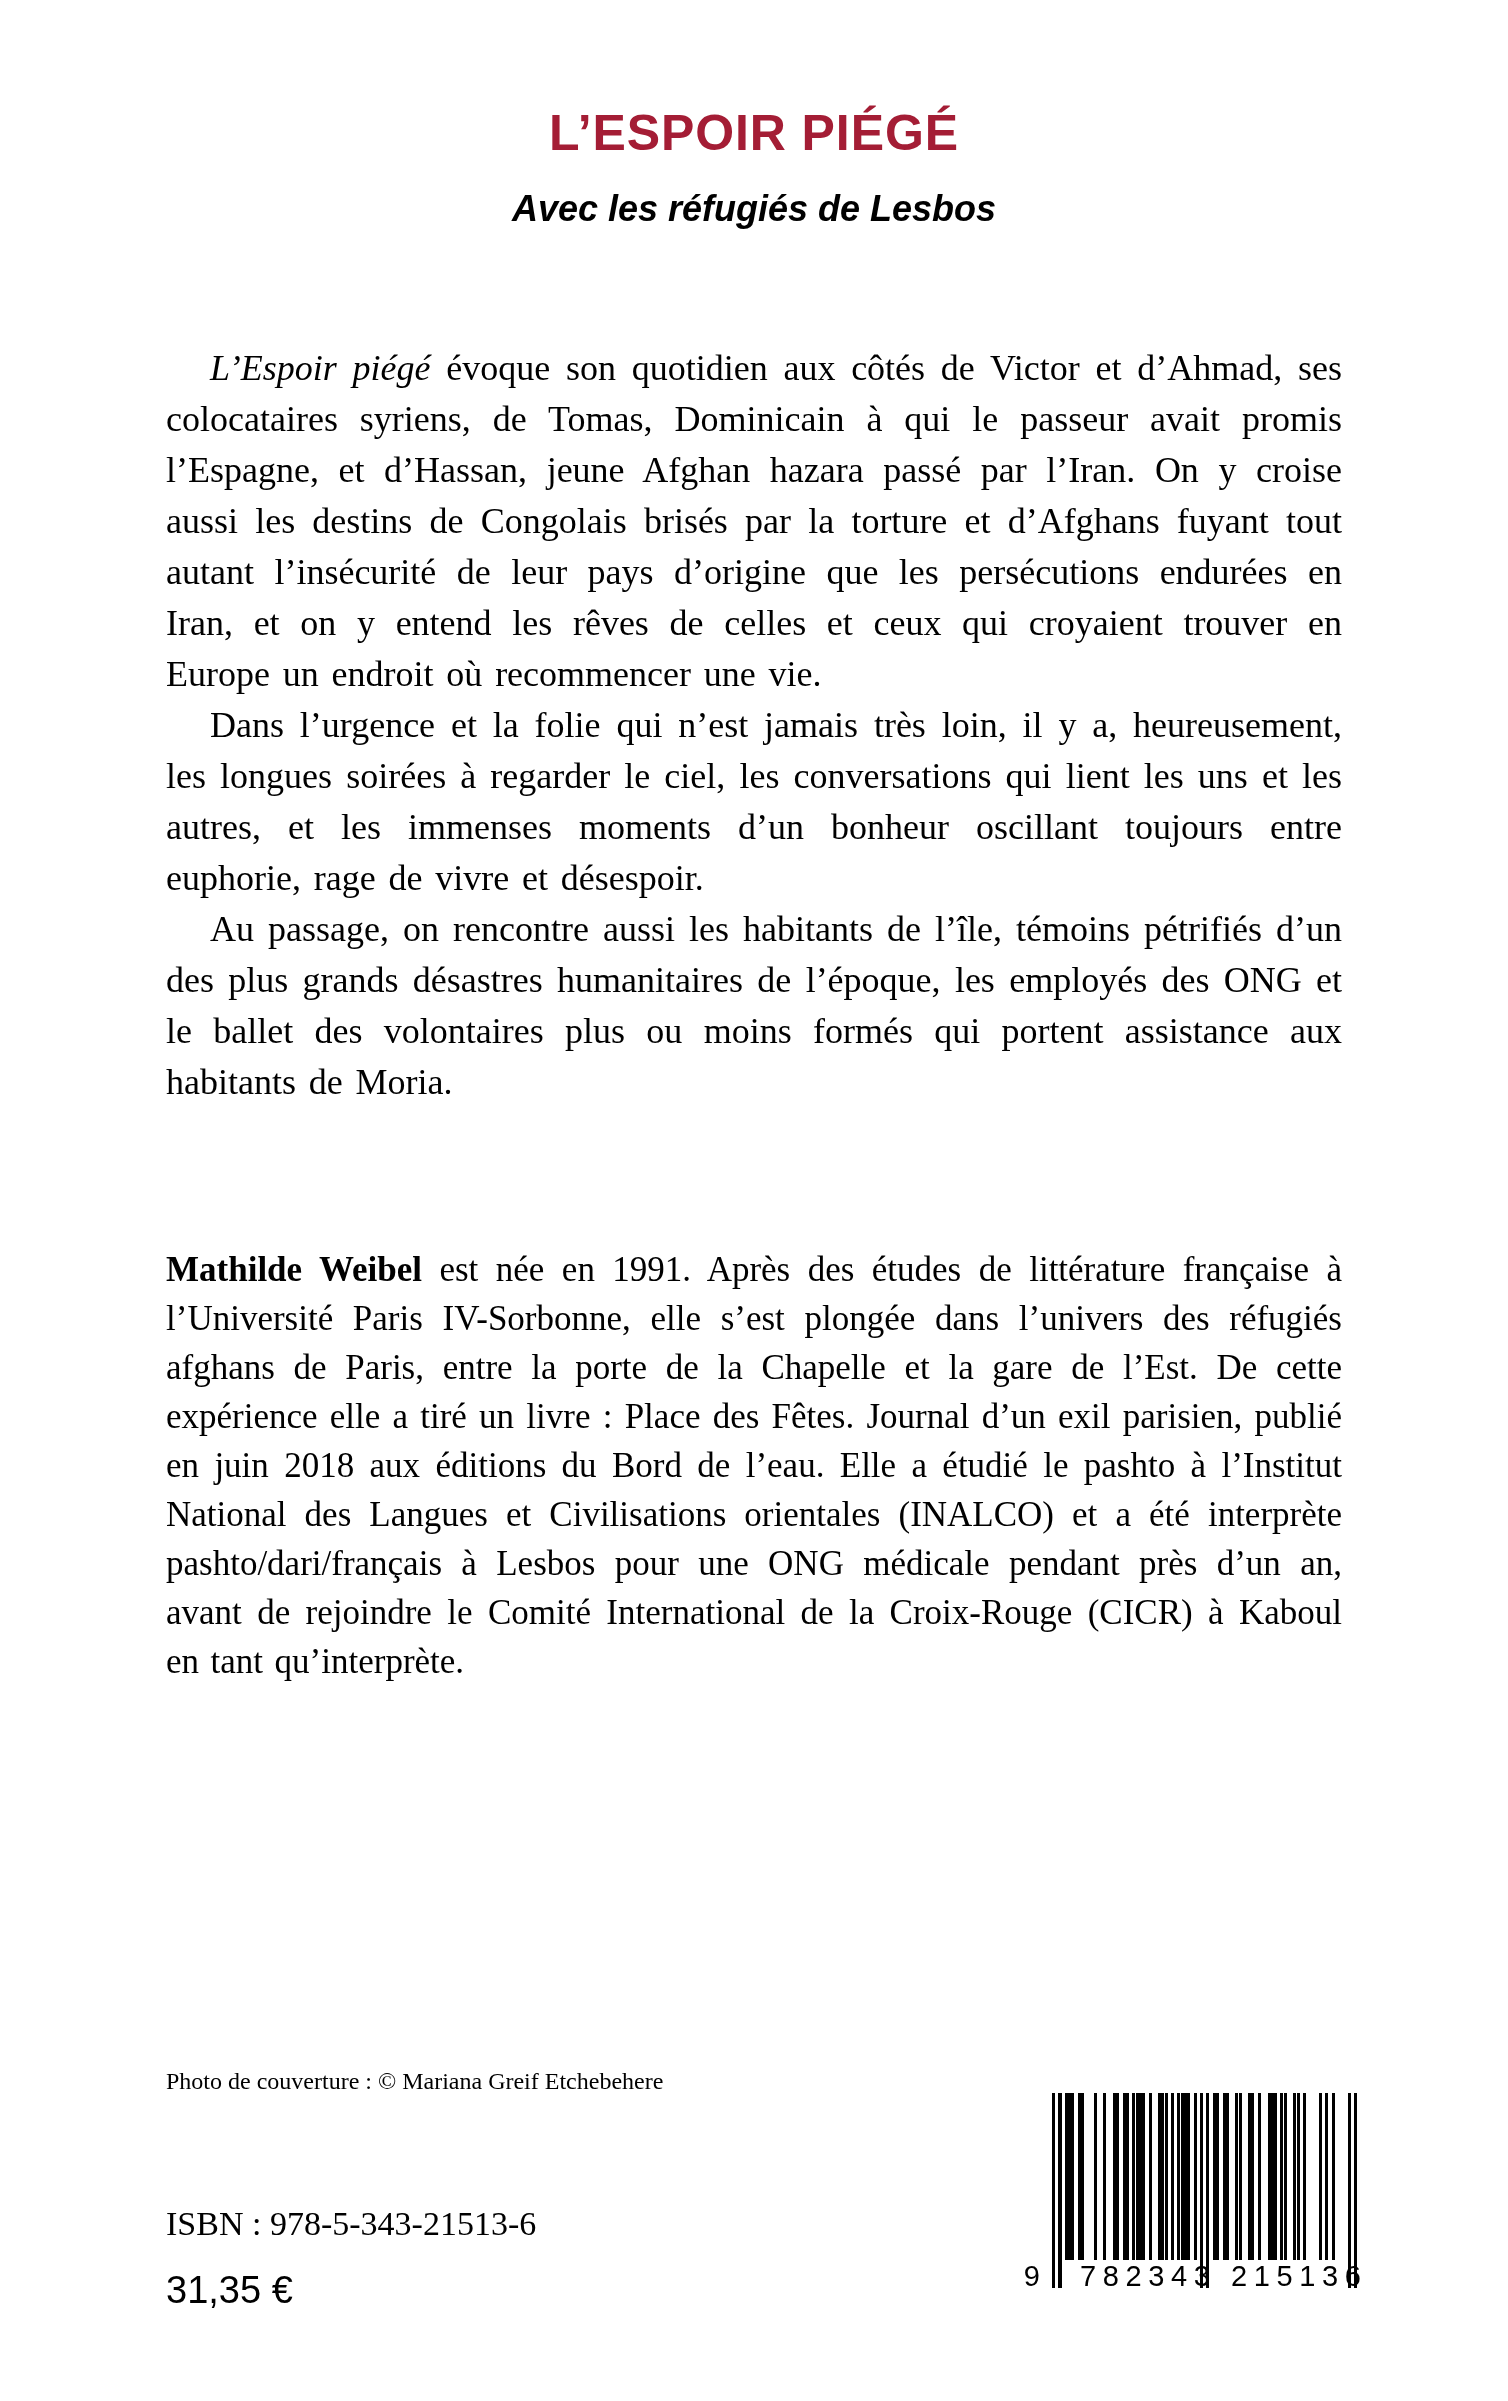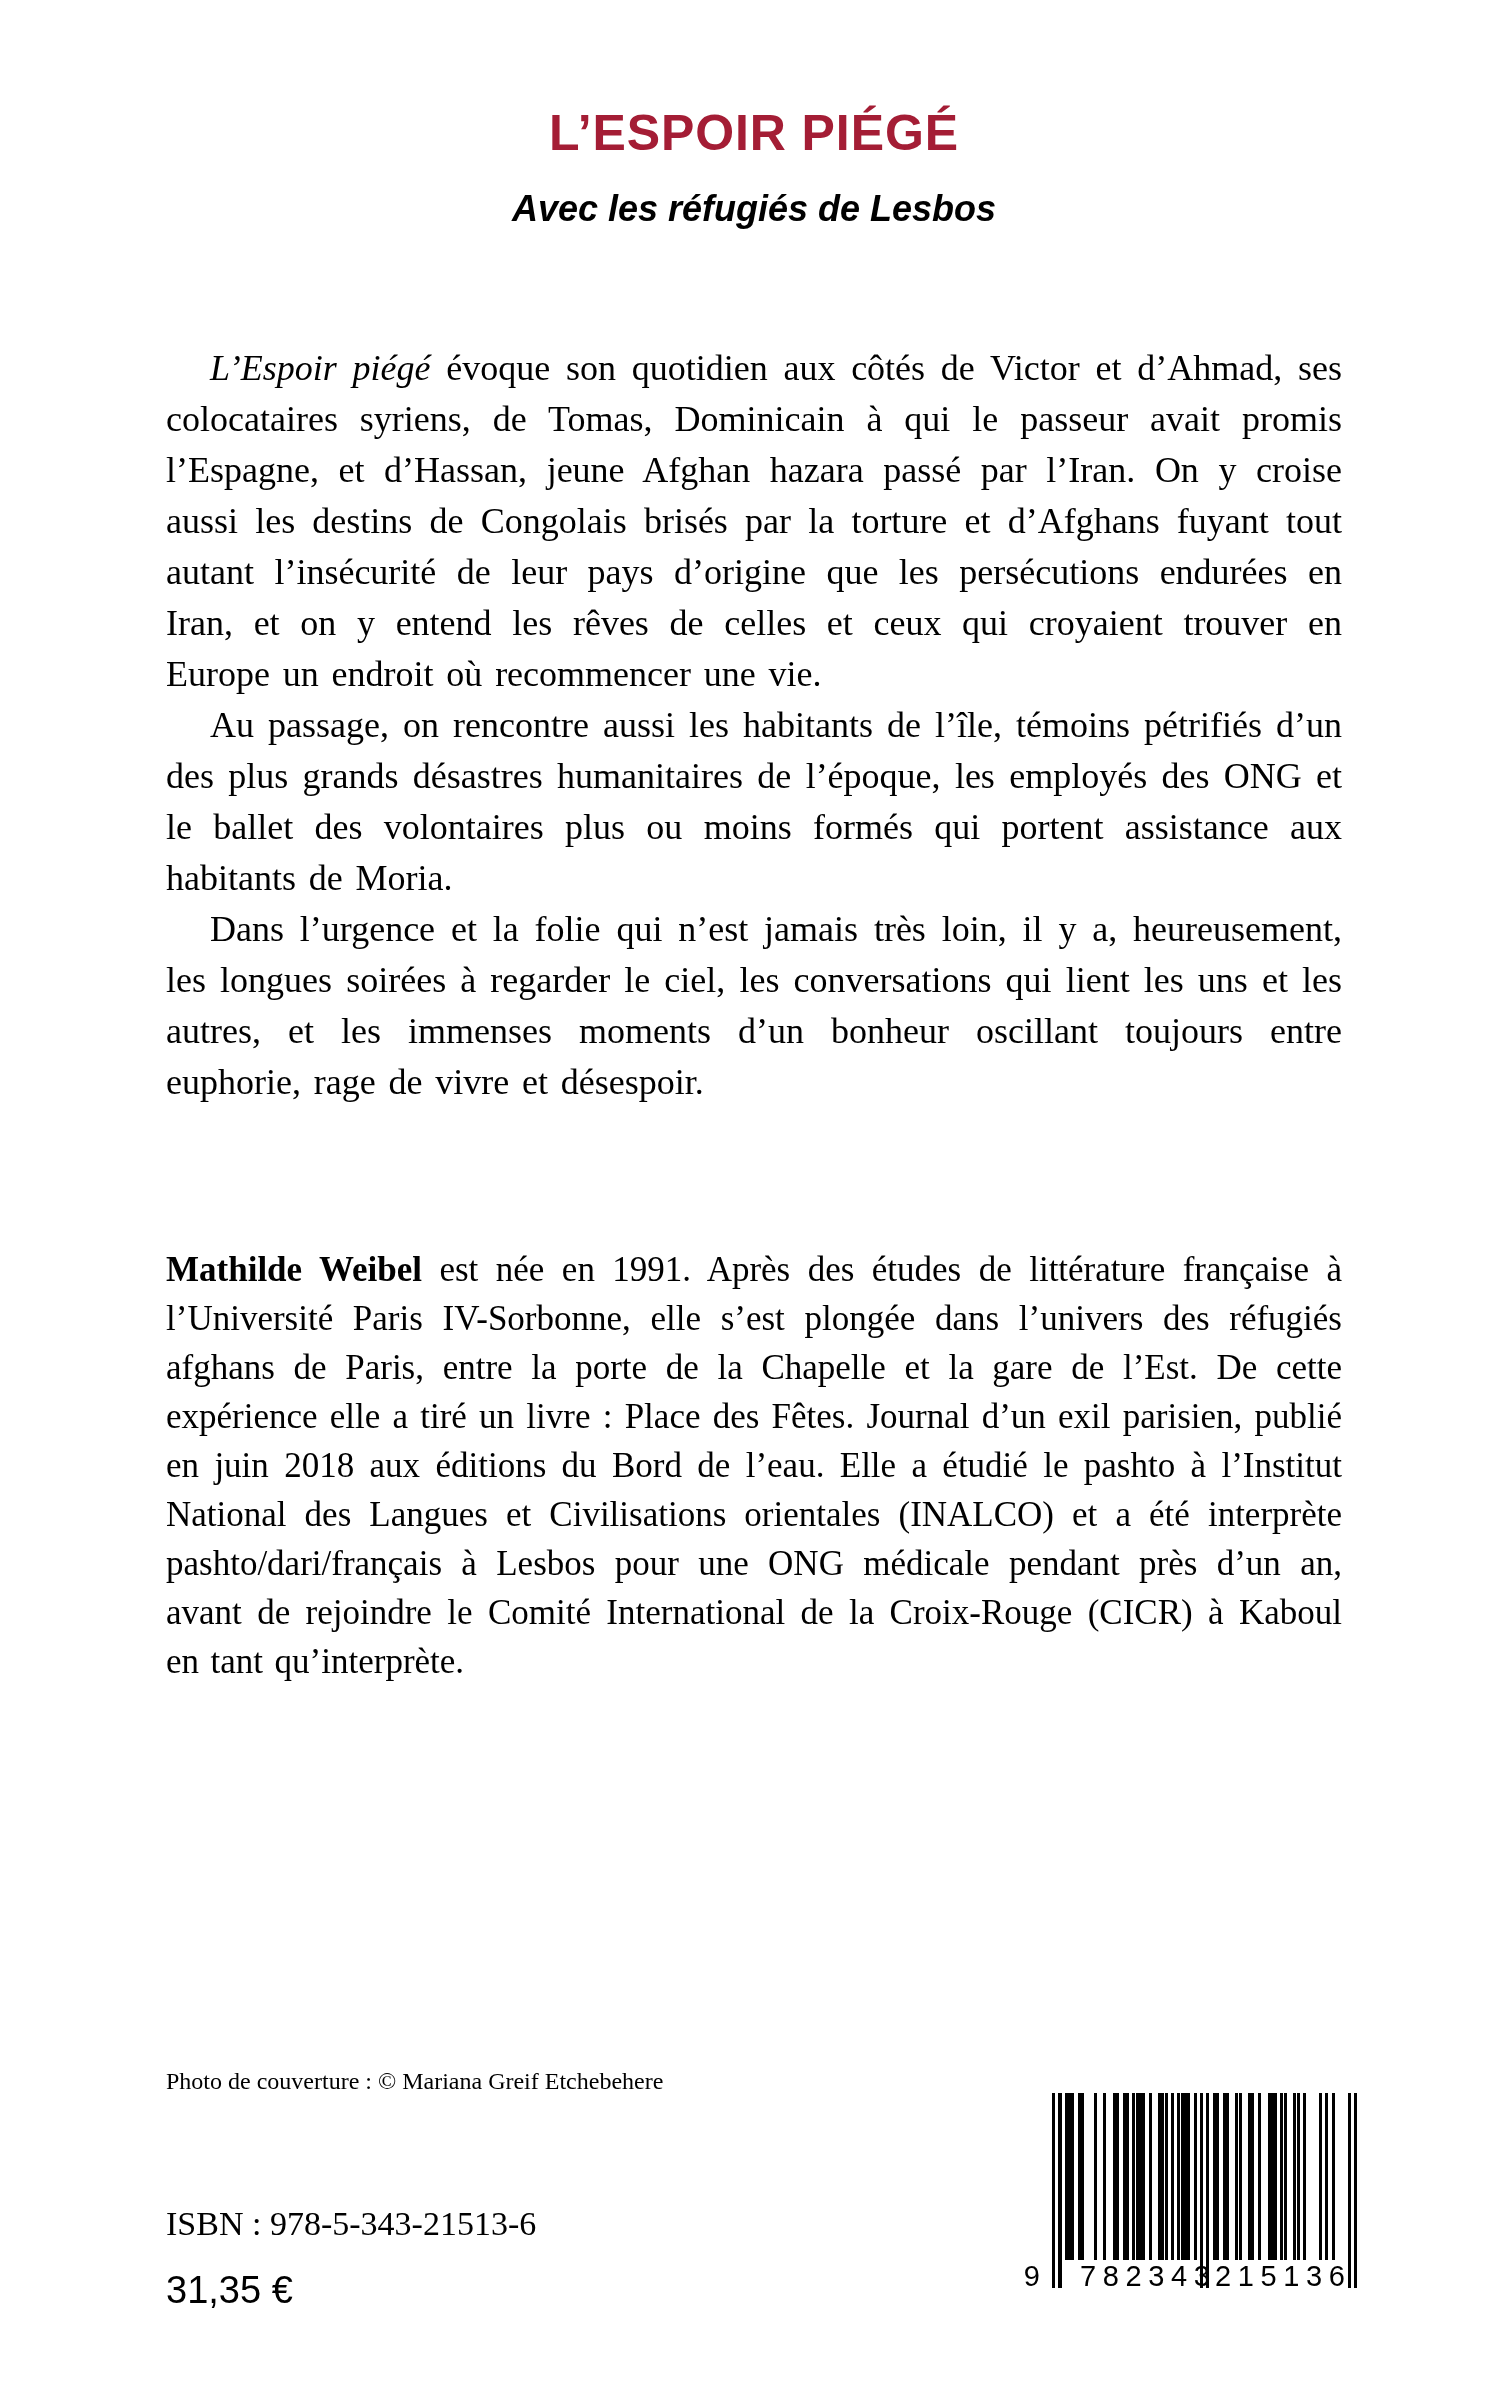--- a/index.html
+++ b/index.html
@@ -98,34 +98,34 @@
   .digits span {
     position: absolute;
     top: 167px;
     font-family: "Liberation Sans", sans-serif;
     font-size: 29px;
     line-height: 32px;
     background: transparent;
   }
   .d-first { left: 3.8px; }
   .d-left  { left: 60px;  width: 132px; text-align: center; letter-spacing: 6.6px; }
-  .d-right { left: 195px; width: 132px; text-align: center; letter-spacing: 6.6px; }
+  .d-right { left: 211px; width: 132px; text-align: center; letter-spacing: 6.6px; }
 </style>
 </head>
 <body>
 
 <div class="page">
 
   <h1 class="title">L’ESPOIR PIÉGÉ</h1>
   <h2 class="subtitle">Avec les réfugiés de Lesbos</h2>
 
   <div class="body-text">
     <p><span class="lead-italic">L’Espoir piégé</span><span> évoque son quotidien aux côtés de Victor et d’Ahmad, ses colocataires syriens, de Tomas, Dominicain à qui le passeur avait promis l’Espagne, et d’Hassan, jeune Afghan hazara passé par l’Iran. On y croise aussi les destins de Congolais brisés par la torture et d’Afghans fuyant tout autant l’insécurité de leur pays d’origine que les persécutions endurées en Iran, et on y entend les rêves de celles et ceux qui croyaient trouver en Europe un endroit où recommencer une vie.</span></p>
+    <p><span>Dans l’urgence et la folie qui n’est jamais très loin, il y a, heureusement, les longues soirées à regarder le ciel, les conversations qui lient les uns et les autres, et les immenses moments d’un bonheur oscillant toujours entre euphorie, rage de vivre et désespoir.</span></p>
     <p><span>Au passage, on rencontre aussi les habitants de l’île, témoins pétrifiés d’un des plus grands désastres humanitaires de l’époque, les employés des ONG et le ballet des volontaires plus ou moins formés qui portent assistance aux habitants de Moria.</span></p>
-    <p><span>Dans l’urgence et la folie qui n’est jamais très loin, il y a, heureusement, les longues soirées à regarder le ciel, les conversations qui lient les uns et les autres, et les immenses moments d’un bonheur oscillant toujours entre euphorie, rage de vivre et désespoir.</span></p>
   </div>
 
   <div class="bio">
     <p><span class="bi">Mathilde Weibel</span><span class="it"> est née en 1991. Après des études de littérature française à l’Université Paris IV-Sorbonne, elle s’est plongée dans l’univers des réfugiés afghans de Paris, entre la porte de la Chapelle et la gare de l’Est. De cette expérience elle a tiré un livre : </span><span class="up">Place des Fêtes. Journal d’un exil parisien</span><span class="it">, publié en juin 2018 aux éditions du Bord de l’eau. Elle a étudié le pashto à l’Institut National des Langues et Civilisations orientales (INALCO) et a été interprète pashto/dari/français à Lesbos pour une ONG médicale pendant près d’un an, avant de rejoindre le Comité International de la Croix-Rouge (CICR) à Kaboul en tant qu’interprète.</span></p>
   </div>
 
   <div class="credit">Photo de couverture : © Mariana Greif Etchebehere</div>
 
   <div class="isbn">ISBN : 978-5-343-21513-6</div>
 

